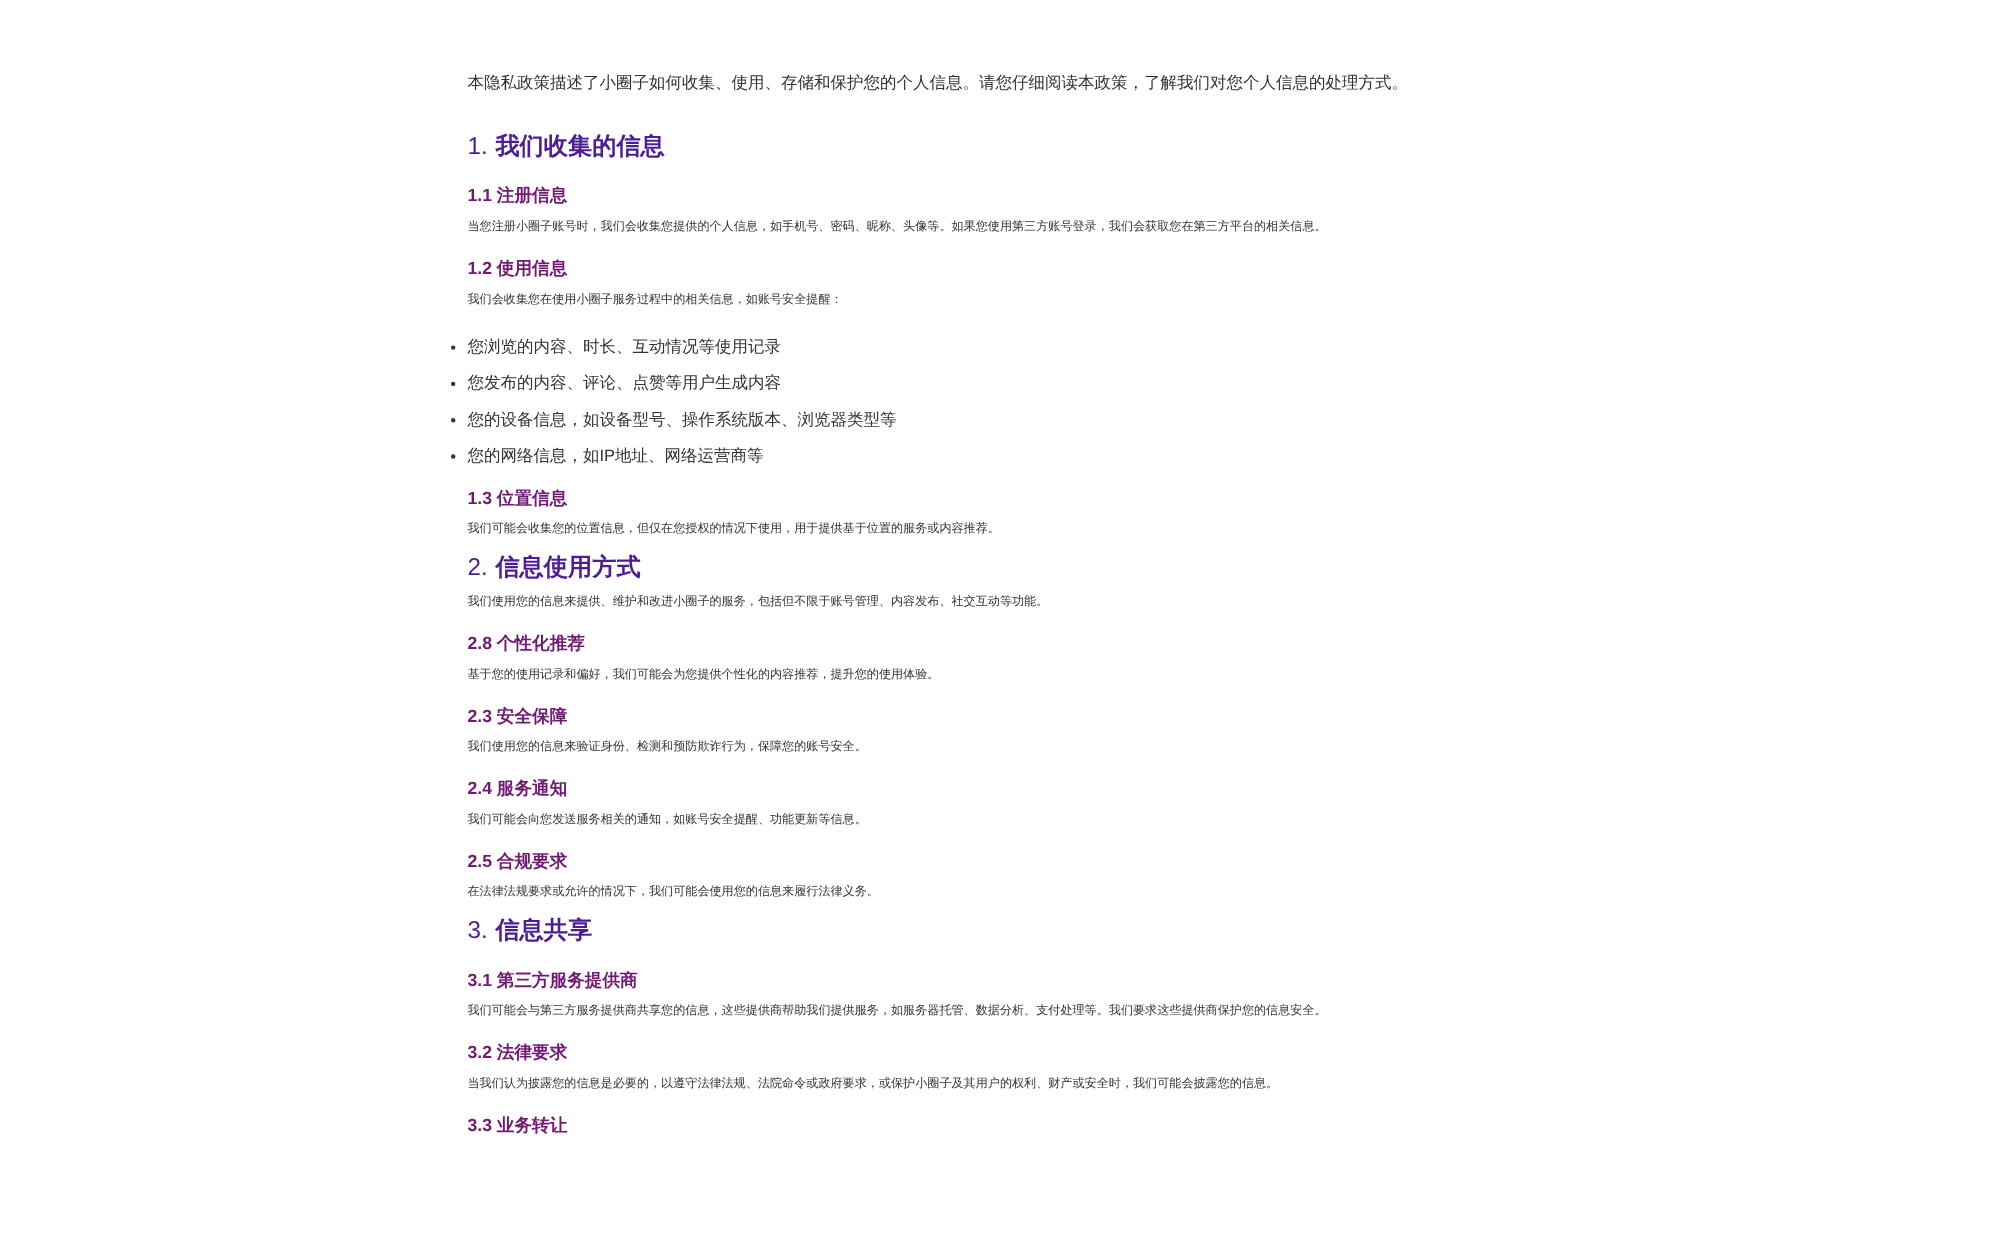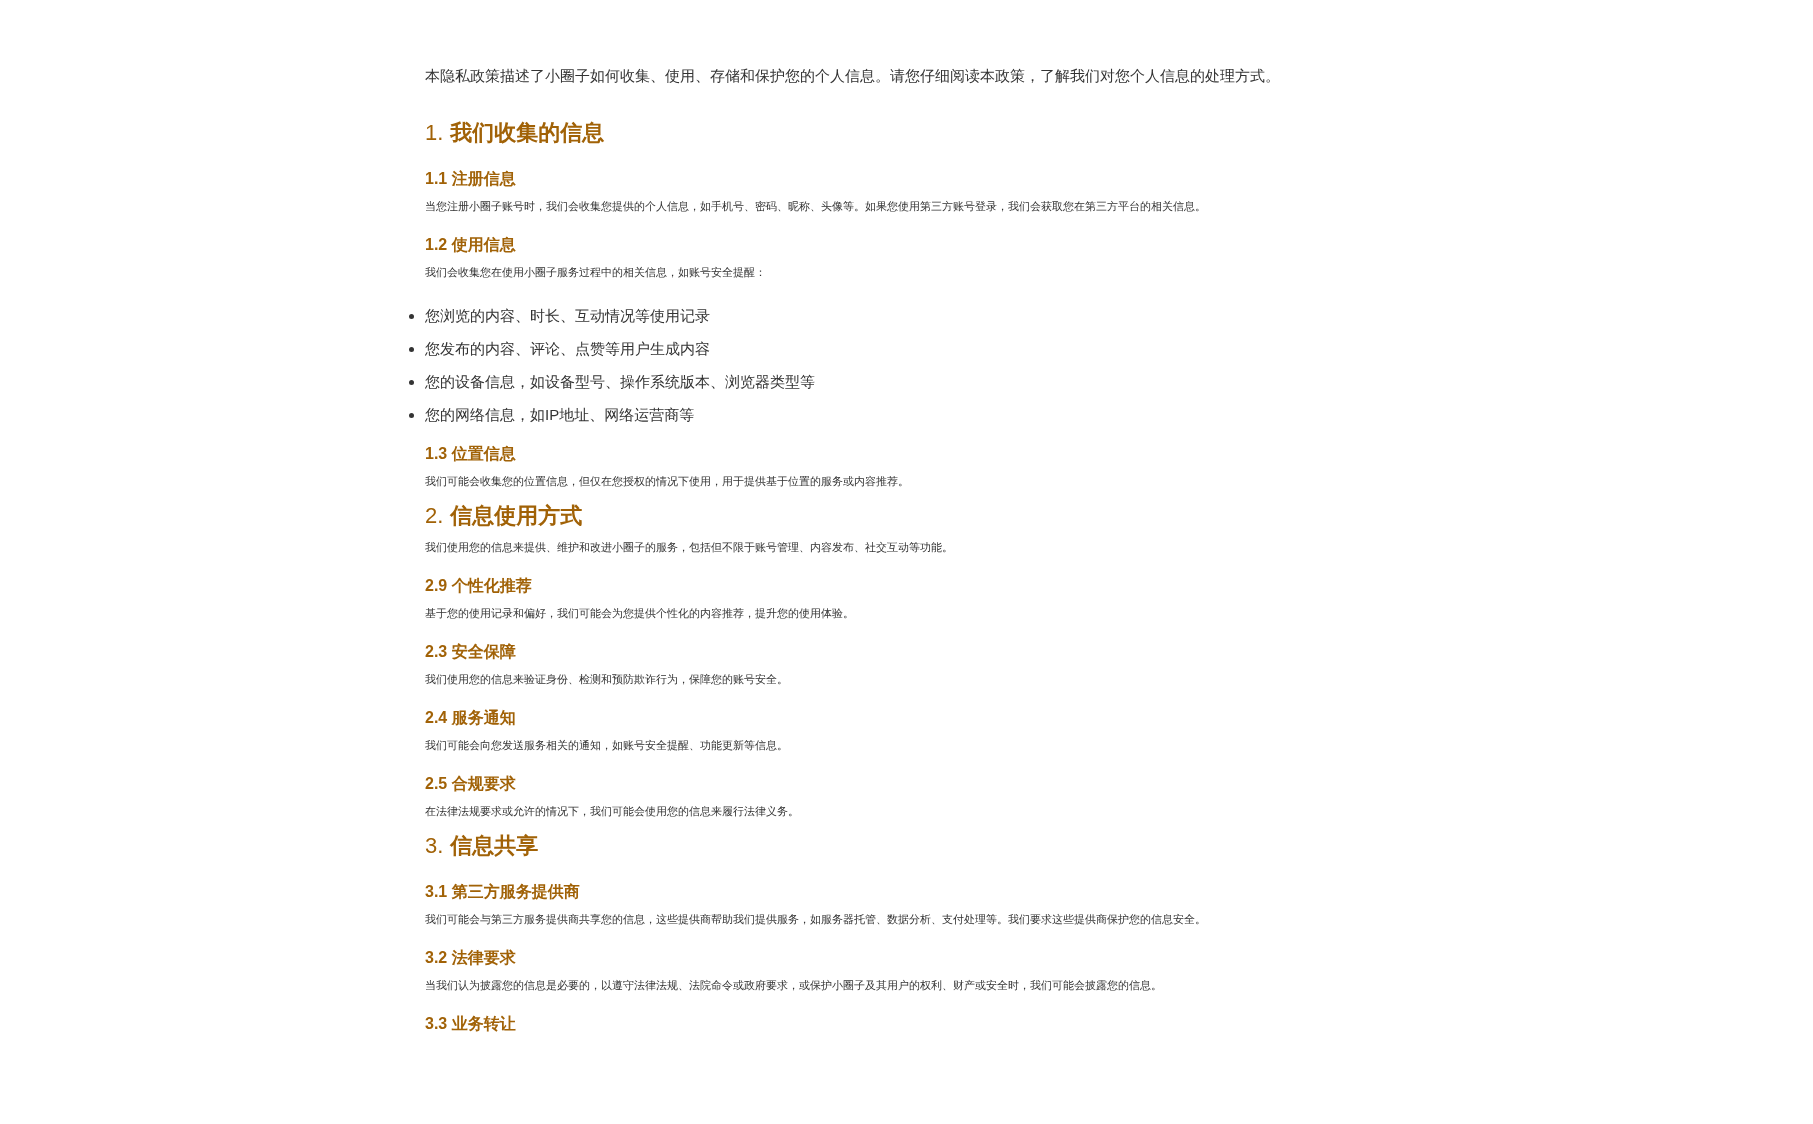--- a/index.html
+++ b/index.html
@@ -28,33 +28,33 @@
   .intro {
     font-size: 15px;
     line-height: 24px;
     margin: 64px 0 32px 0;
     white-space: nowrap;
   }
   .section-heading {
     font-size: 22px;
     line-height: 26px;
     font-weight: 700;
-    color: #a16207;
+    color: #4c1d95;
     margin: 10px 0 0 0;
     padding-bottom: 6px;
   }
   .section-heading .sec-num {
     font-weight: 400;
     margin-right: 7px;
   }
   .sub-heading {
     font-size: 16px;
     line-height: 22px;
     font-weight: 700;
-    color: #a16207;
+    color: #701a75;
     margin: 16px 0 4px 0;
   }
   .body-text {
     font-size: 11px;
     line-height: 24px;
     margin: 0;
     white-space: nowrap;
   }
   ul.bullets {
     margin: 20px 0 0 0;
@@ -95,21 +95,21 @@
 
   <h3 class="sub-heading">1.3 位置信息</h3>
   <p class="body-text">我们可能会收集您的位置信息，但仅在您授权的情况下使用，用于提供基于位置的服务或内容推荐。</p>
 
   <h2 class="section-heading">
     <span class="sec-num">2.</span><span>信息使用方式</span>
   </h2>
 
   <p class="body-text">我们使用您的信息来提供、维护和改进小圈子的服务，包括但不限于账号管理、内容发布、社交互动等功能。</p>
 
-  <h3 class="sub-heading">2.9 个性化推荐</h3>
+  <h3 class="sub-heading">2.8 个性化推荐</h3>
   <p class="body-text">基于您的使用记录和偏好，我们可能会为您提供个性化的内容推荐，提升您的使用体验。</p>
 
   <h3 class="sub-heading">2.3 安全保障</h3>
   <p class="body-text">我们使用您的信息来验证身份、检测和预防欺诈行为，保障您的账号安全。</p>
 
   <h3 class="sub-heading">2.4 服务通知</h3>
   <p class="body-text">我们可能会向您发送服务相关的通知，如账号安全提醒、功能更新等信息。</p>
 
   <h3 class="sub-heading">2.5 合规要求</h3>
   <p class="body-text">在法律法规要求或允许的情况下，我们可能会使用您的信息来履行法律义务。</p>

